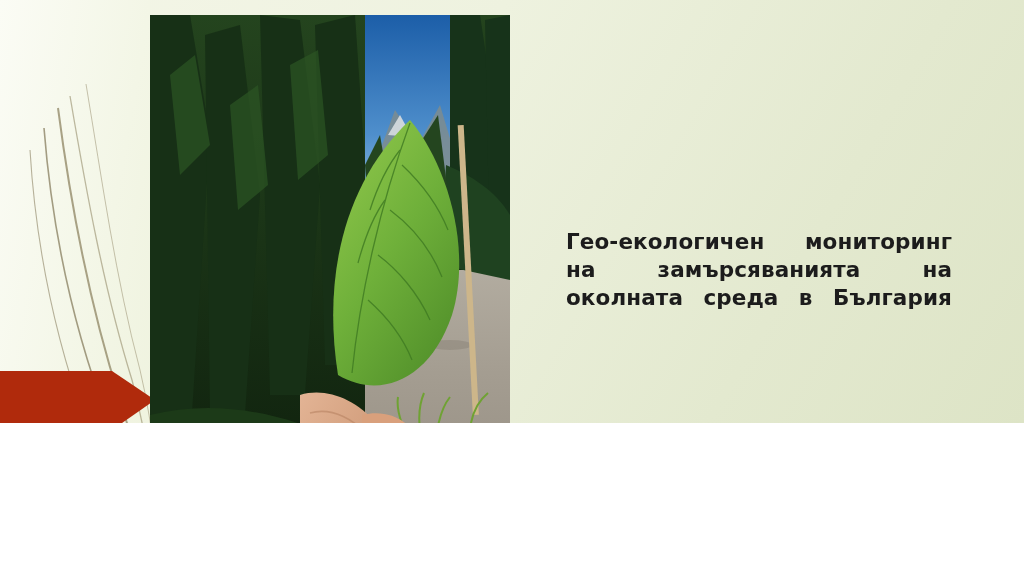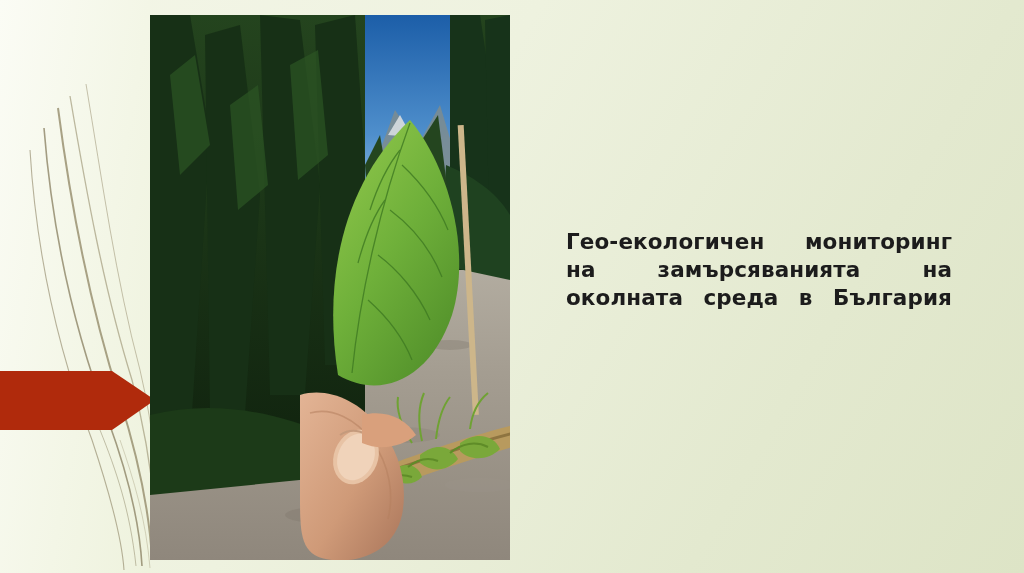--- a/index.html
+++ b/index.html
@@ -6,21 +6,21 @@
     margin: 0;
     padding: 0;
     background: #ffffff;
   }
   body {
     font-family: "Liberation Sans", sans-serif;
   }
   .slide {
     position: relative;
     width: 1024px;
-    height: 573px;
+    height: 423px;
     overflow: hidden;
     background: linear-gradient(120deg, #f4f6e8 0%, #eef2df 40%, #e3e9cf 75%, #dde4c6 100%);
   }
   
   .left-panel {
     position: absolute;
     left: 0;
     top: 0;
     width: 150px;
     height: 573px;

